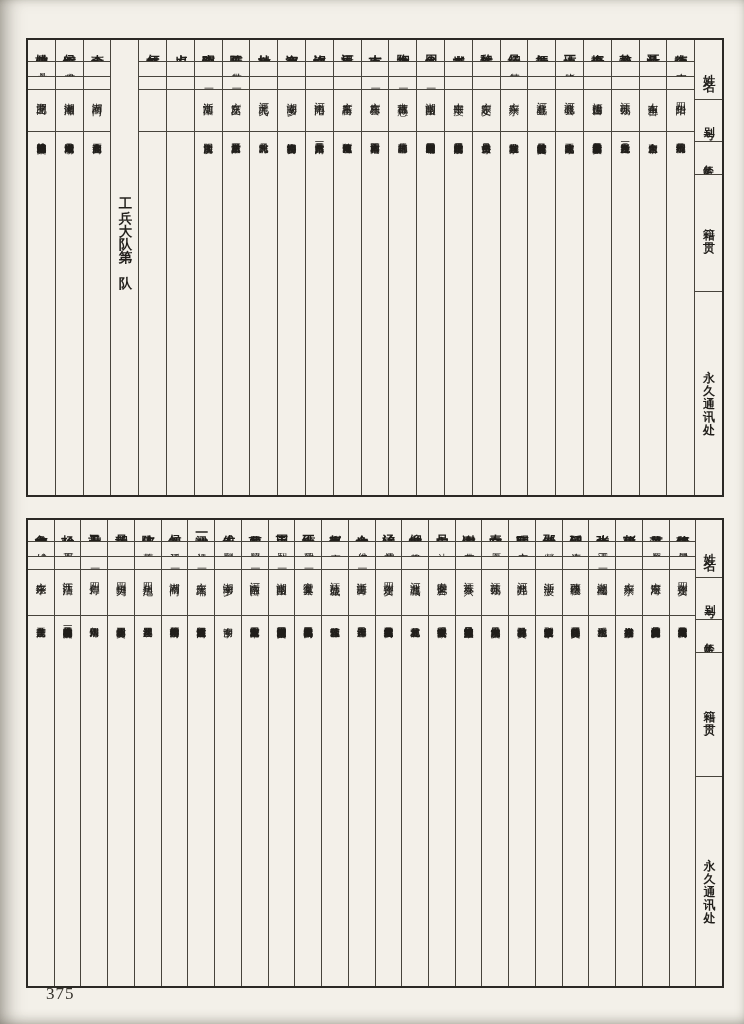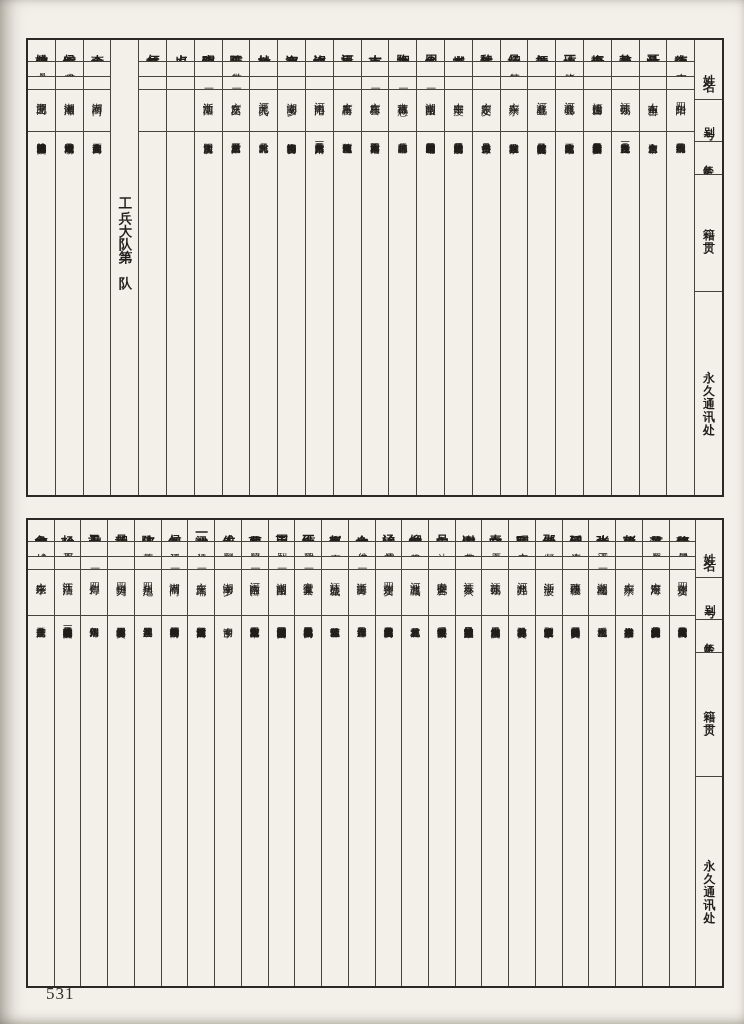--- a/index.html
+++ b/index.html
@@ -914,14 +914,14 @@
           <div class="vtext">年龄</div>
         </div>
         <div class="band b-native">
           <div class="vtext">籍贯</div>
         </div>
         <div class="band b-addr">
           <div class="vtext">永久通讯处</div>
         </div>
       </div>
     </div>
-  <div class="page-number">531</div>
+  <div class="page-number">375</div>
 </div>
 
 </body></html>

